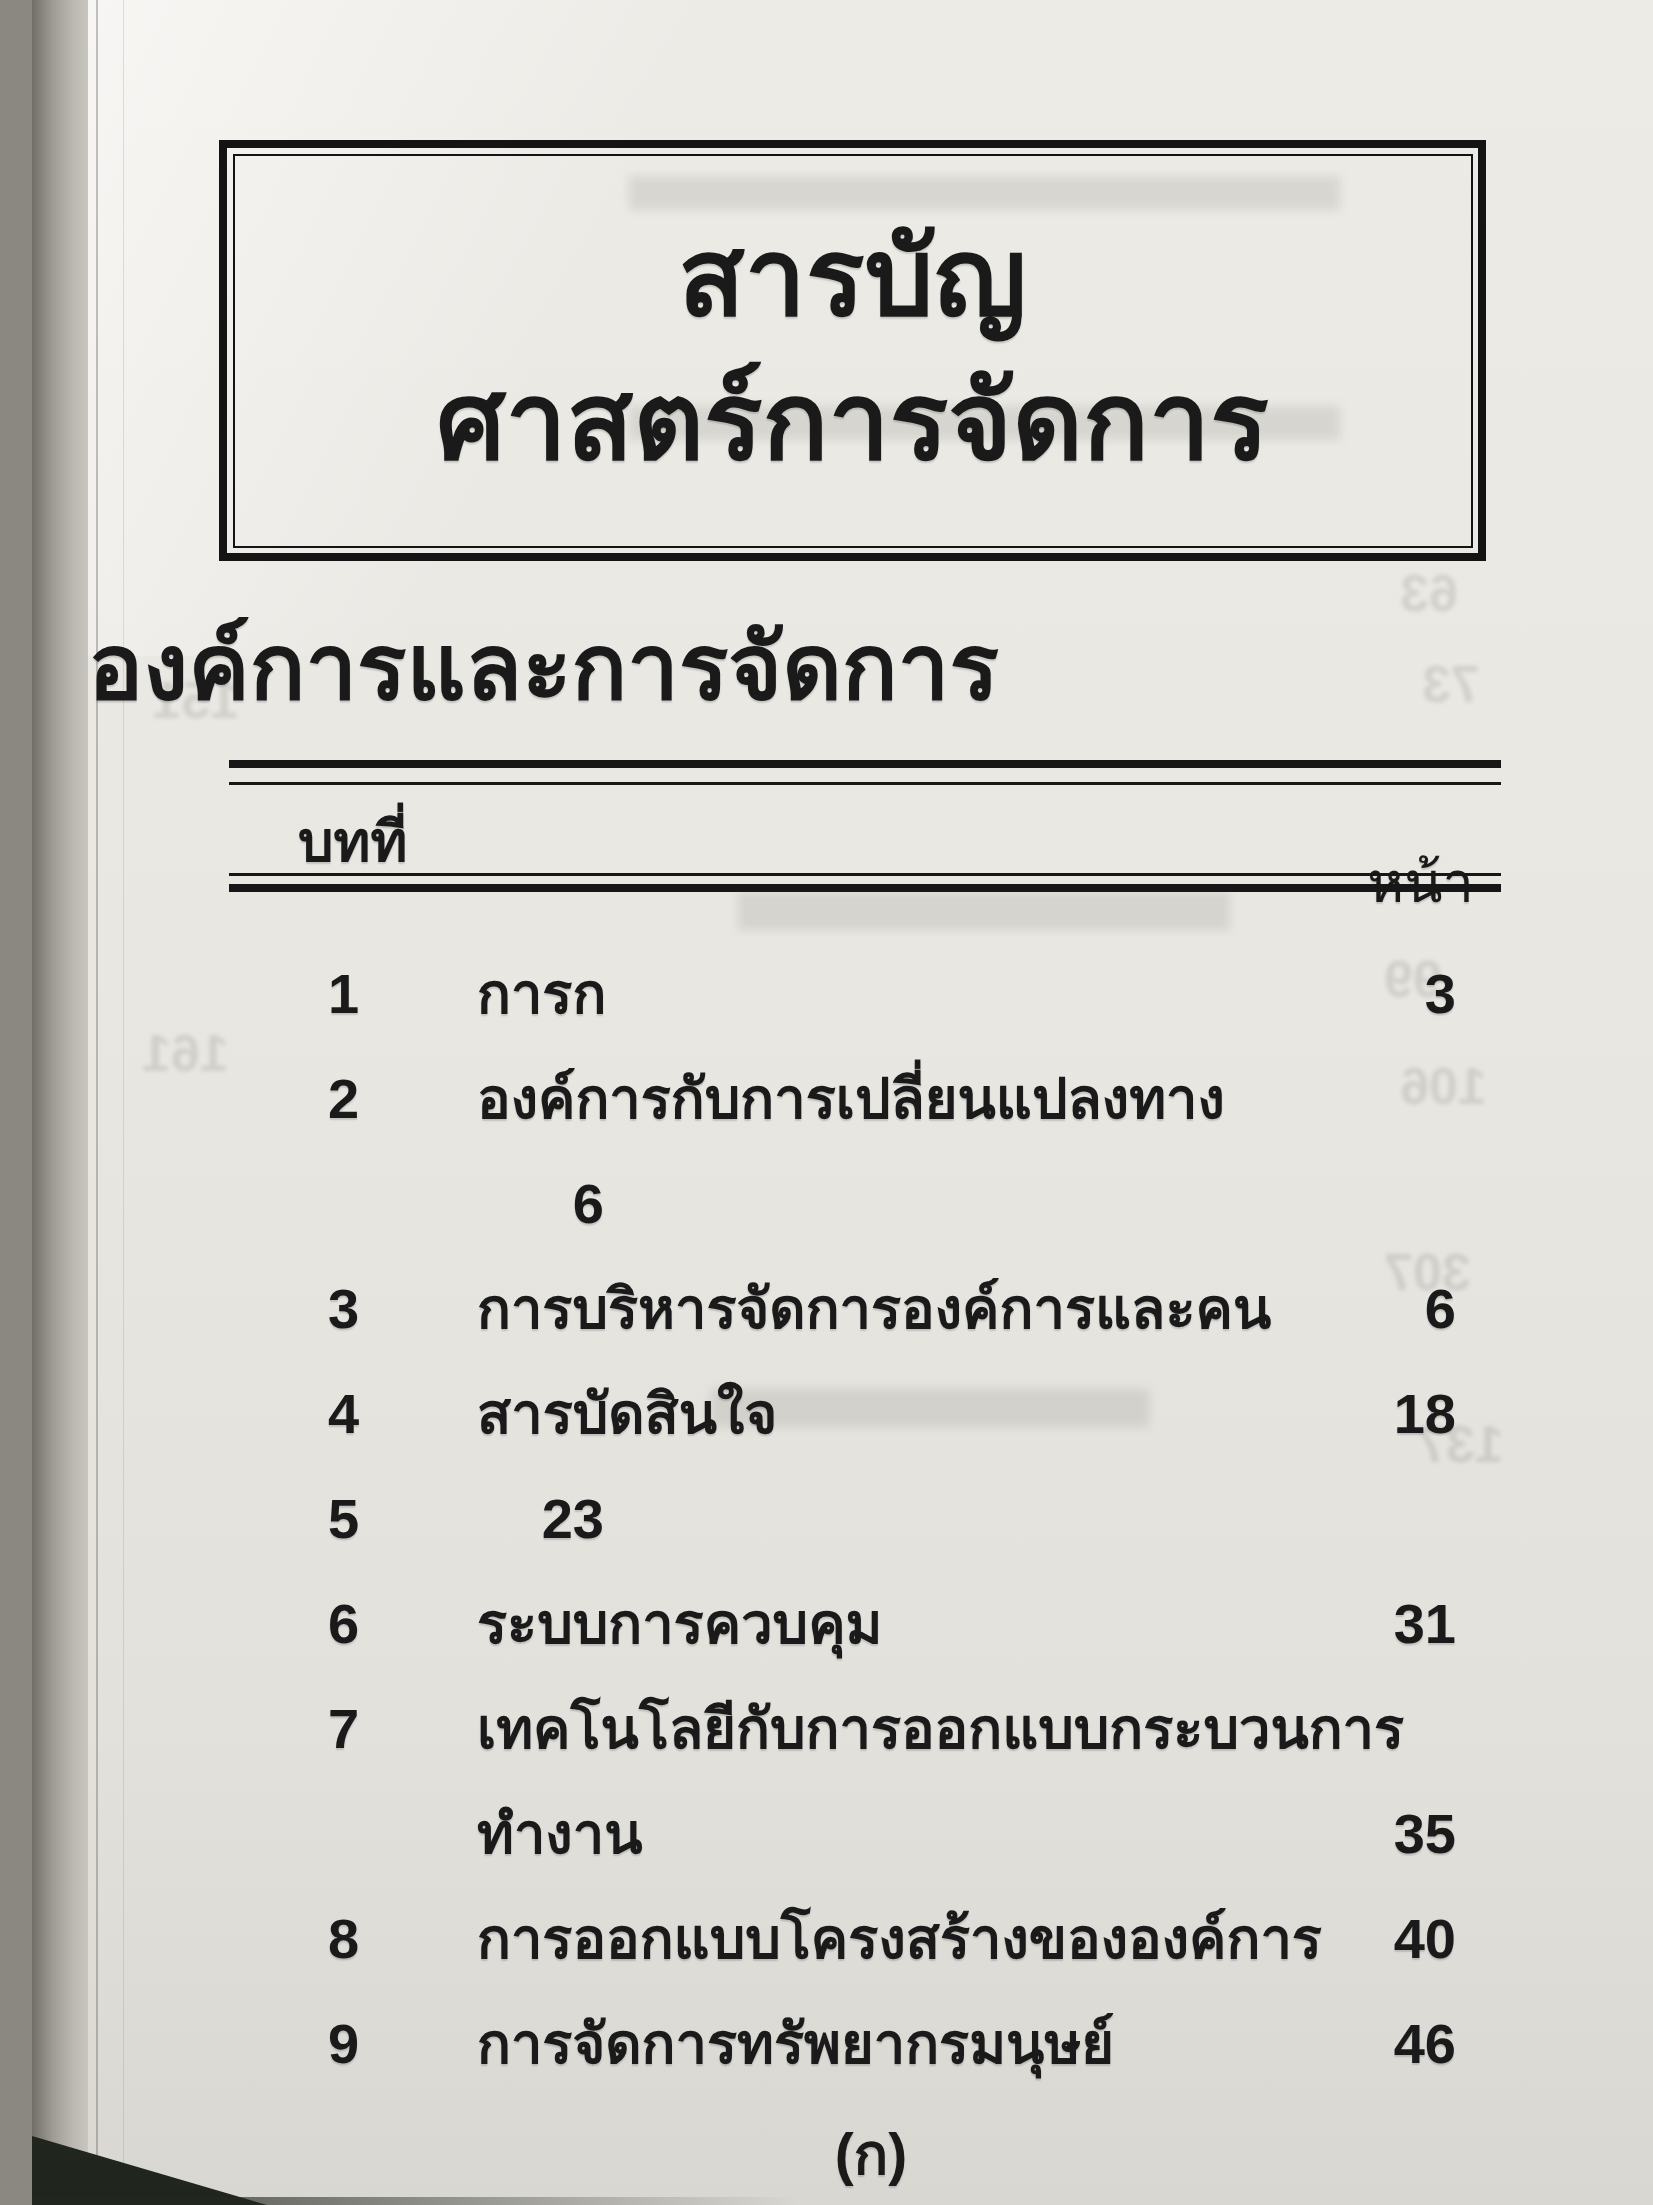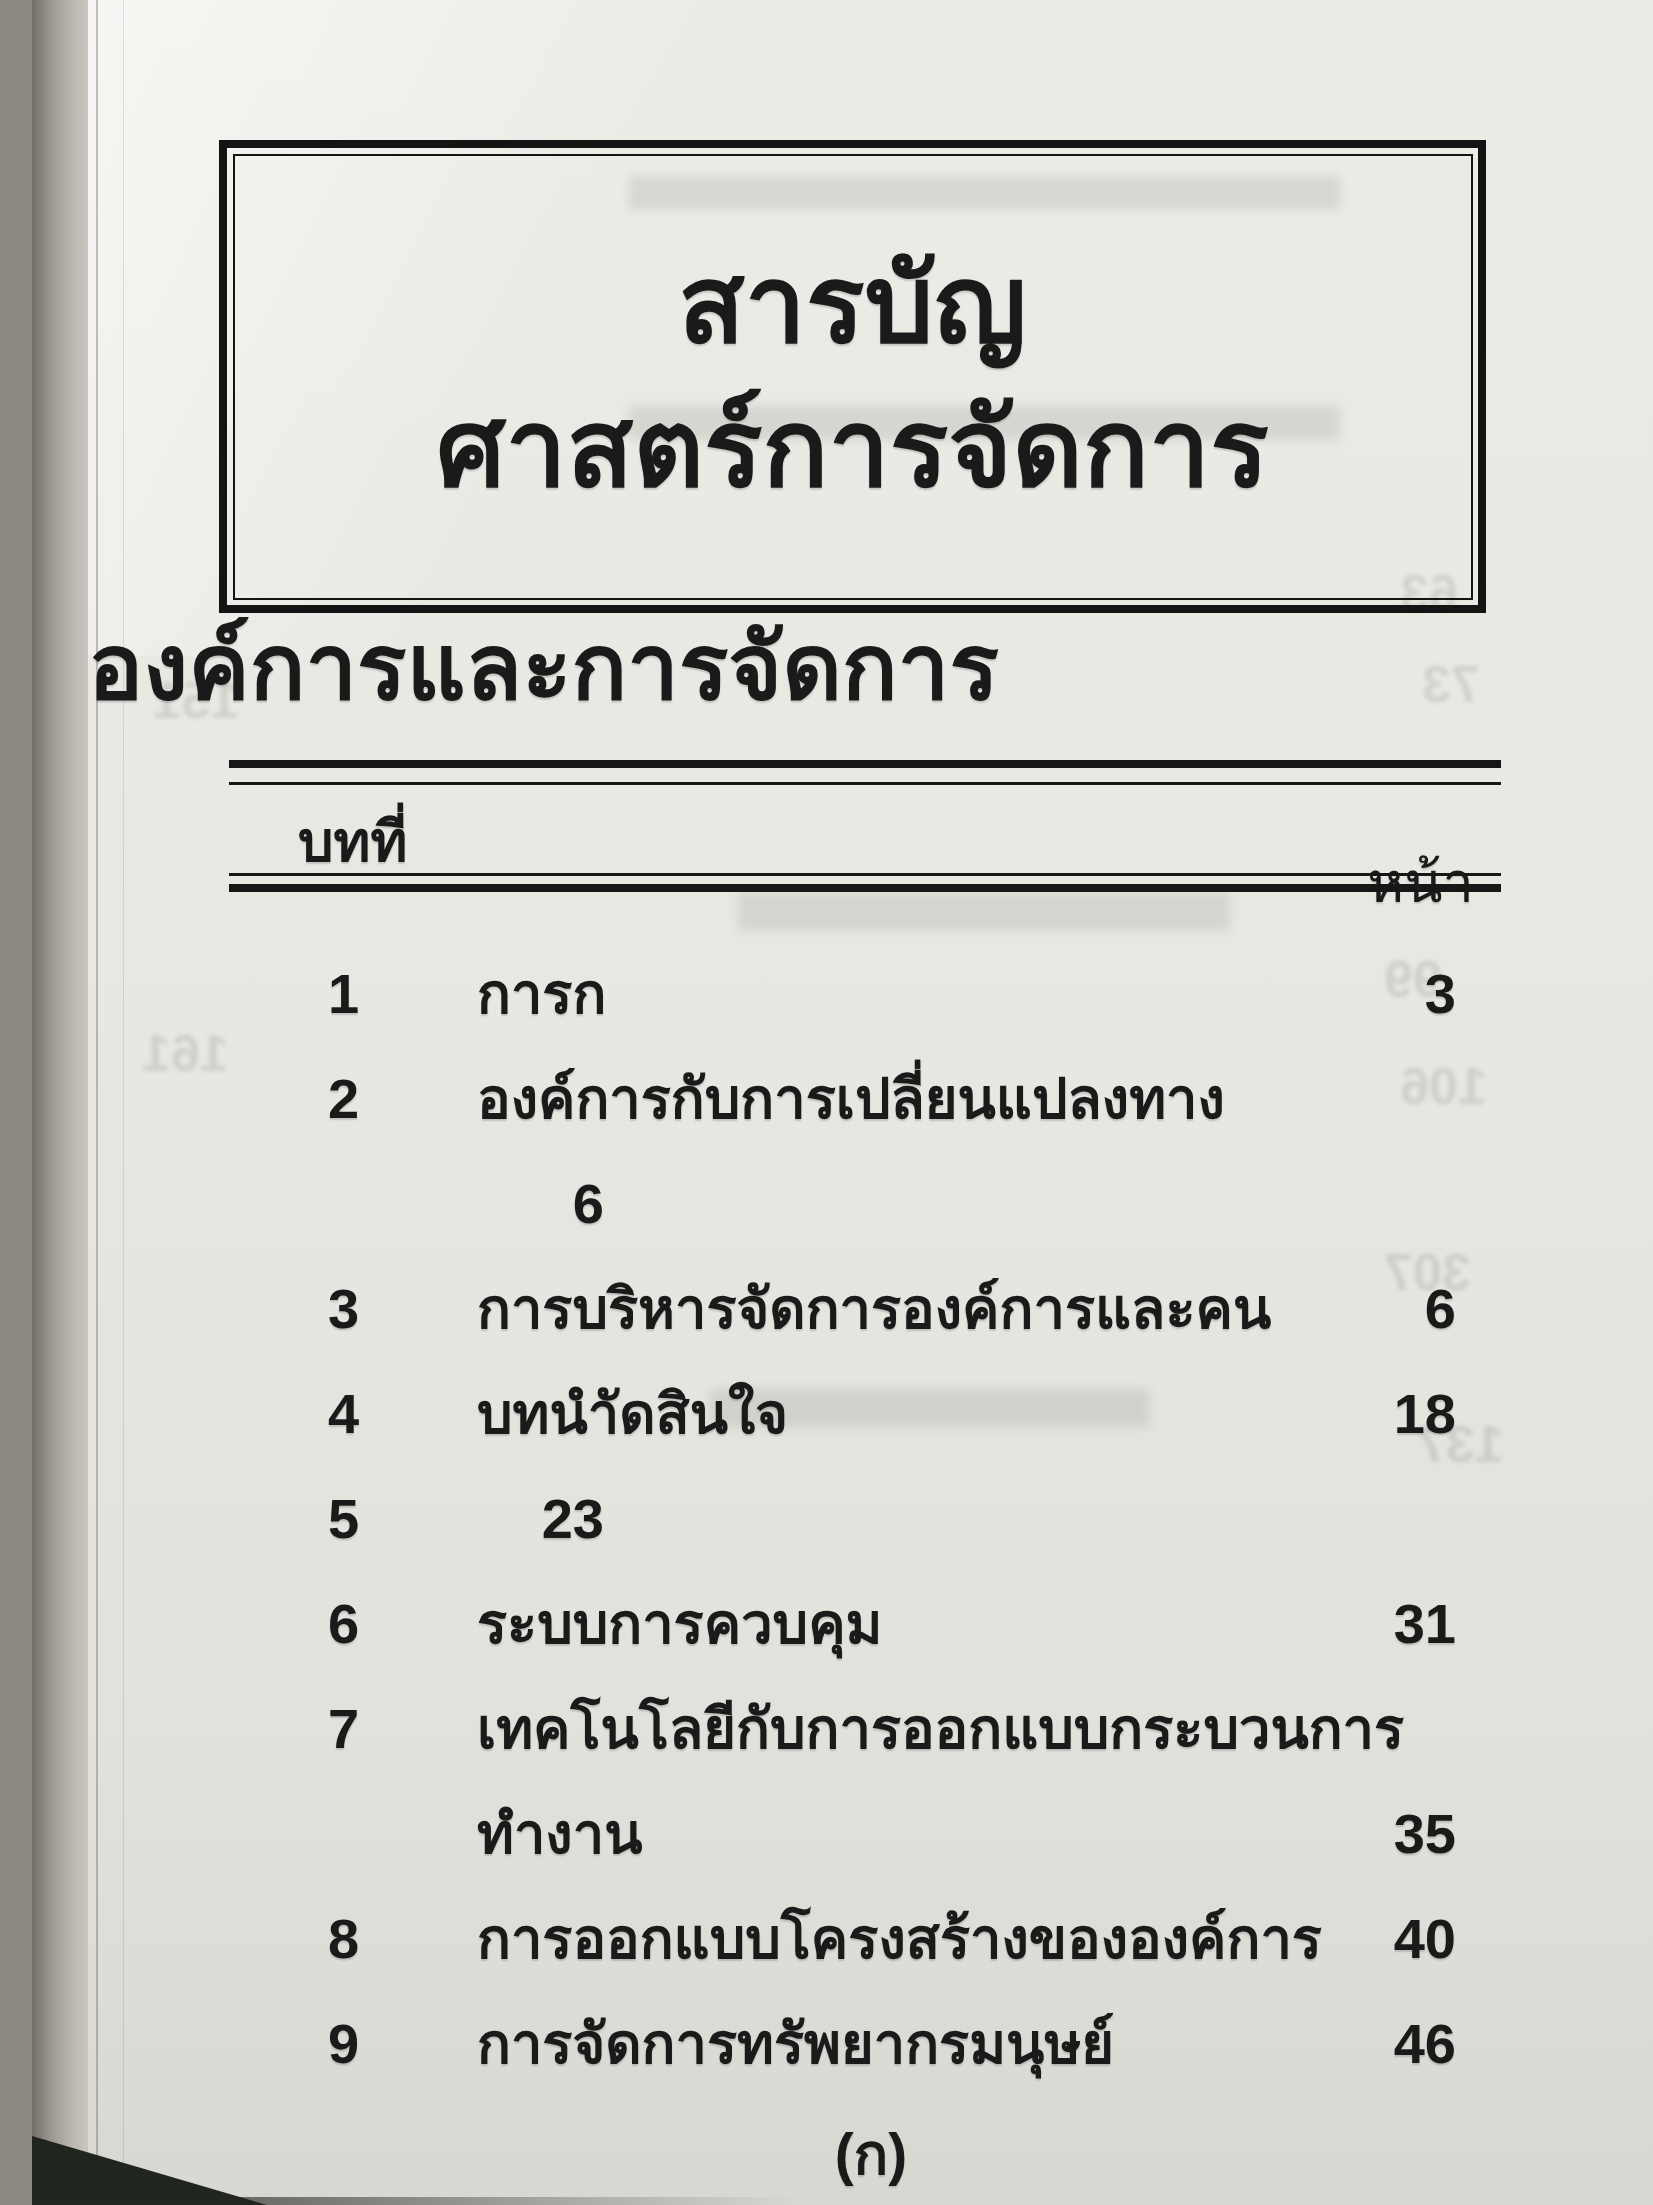--- a/index.html
+++ b/index.html
@@ -16,22 +16,22 @@
   .crease-1{position:absolute;left:96px;top:0;width:1.6px;height:2205px;background:rgba(90,88,82,0.35);}
   .crease-2{position:absolute;left:123px;top:0;width:1.1px;height:2205px;background:rgba(120,118,110,0.20);}
   .dark-corner{position:absolute;left:32px;top:2109px;width:235px;height:96px;background:#20261e;
     clip-path:polygon(0 28%,100% 100%,0 100%);}
   .bottom-strip{position:absolute;left:32px;top:2197px;width:766px;height:8.8px;
     background:linear-gradient(90deg,rgba(34,38,30,0.85),rgba(34,38,30,0));}
 
   .ink{color:#1a1a1a;text-shadow:0 2.2px 1.6px rgba(0,0,0,0.16);}
 
   
-  .title-box{position:absolute;left:219px;top:140px;width:1267px;height:473px;
-    border:8.8px solid #141414;background:transparent;box-sizing:border-box;}
+  .title-box{position:absolute;left:219px;top:140px;width:1267px;height:421px;
+    border:8.8px solid #141414;background:transparent;box-sizing:border-box;font-family:Liberation Serif, serif;}
   .title-box-inner{position:absolute;inset:5.5px;border:2.7px solid #141414;
     display:flex;flex-direction:column;justify-content:center;align-items:center;gap:24px;}
   .title-line{font-size:109px;font-weight:700;line-height:1.1;white-space:nowrap;}
 
   .subtitle{position:absolute;left:88px;top:593px;width:1566px;text-align:left;
     font-size:92px;font-weight:700;white-space:nowrap;}
 
   
   .rule{position:absolute;left:229px;width:1272px;background:#171717;}
   .rule-top-thick{top:760px;height:8.2px;}
@@ -124,21 +124,21 @@
       <span class="toc-no ink"></span>
       <span class="toc-page ink">6</span>
     </div>
     <div class="toc-line">
       <span class="toc-no ink">3</span>
       <span class="toc-text ink">การบริหารจัดการองค์การและคน</span>
       <span class="toc-page ink">6</span>
     </div>
     <div class="toc-line">
       <span class="toc-no ink">4</span>
-      <span class="toc-text ink">บทนำัดสินใจ</span>
+      <span class="toc-text ink">สารบัดสินใจ</span>
       <span class="toc-page ink">18</span>
     </div>
     <div class="toc-line">
       <span class="toc-no ink">5</span>
       <span class="toc-page ink">23</span>
     </div>
     <div class="toc-line">
       <span class="toc-no ink">6</span>
       <span class="toc-text ink">ระบบการควบคุม</span>
       <span class="toc-page ink">31</span>

